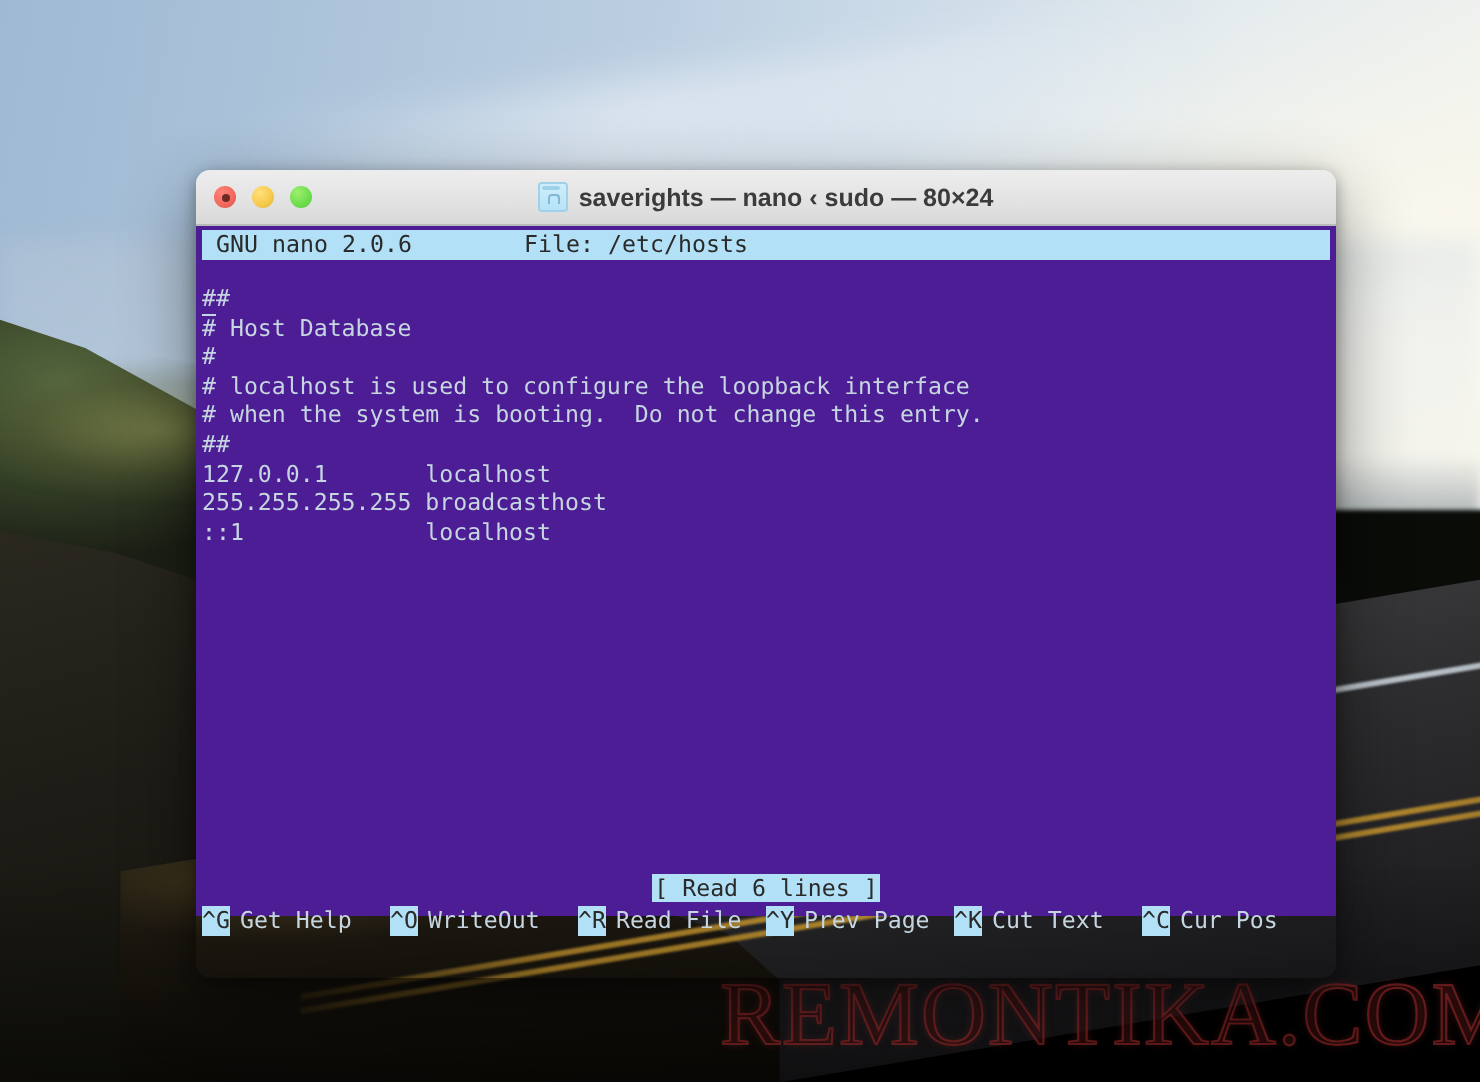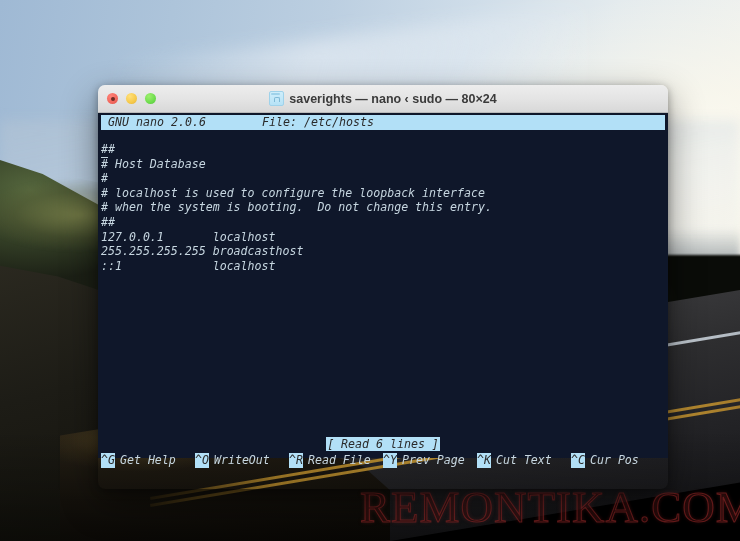--- a/index.html
+++ b/index.html
@@ -245,26 +245,25 @@
     border: 1px solid #7fb9d6;
     border-bottom: none;
     border-radius: 2px 2px 0 0;
   }
   #title-text { white-space: nowrap; }
 
   
   #term-body {
     position: relative;
     height: 345px;
-    background: #0f172a;
+    background: #4c1d95;
     font-family: "DejaVu Sans Mono", "Liberation Mono", monospace;
     font-size: 11.6px;
     line-height: 14.6px;
     color: #c3d4df;
-    font-style: italic;
   }
 
   
   #nano-header {
     position: absolute;
     left: 3px;
     top: 2px;
     width: 564px;
     height: 15px;
     background: #b2e0f7;

